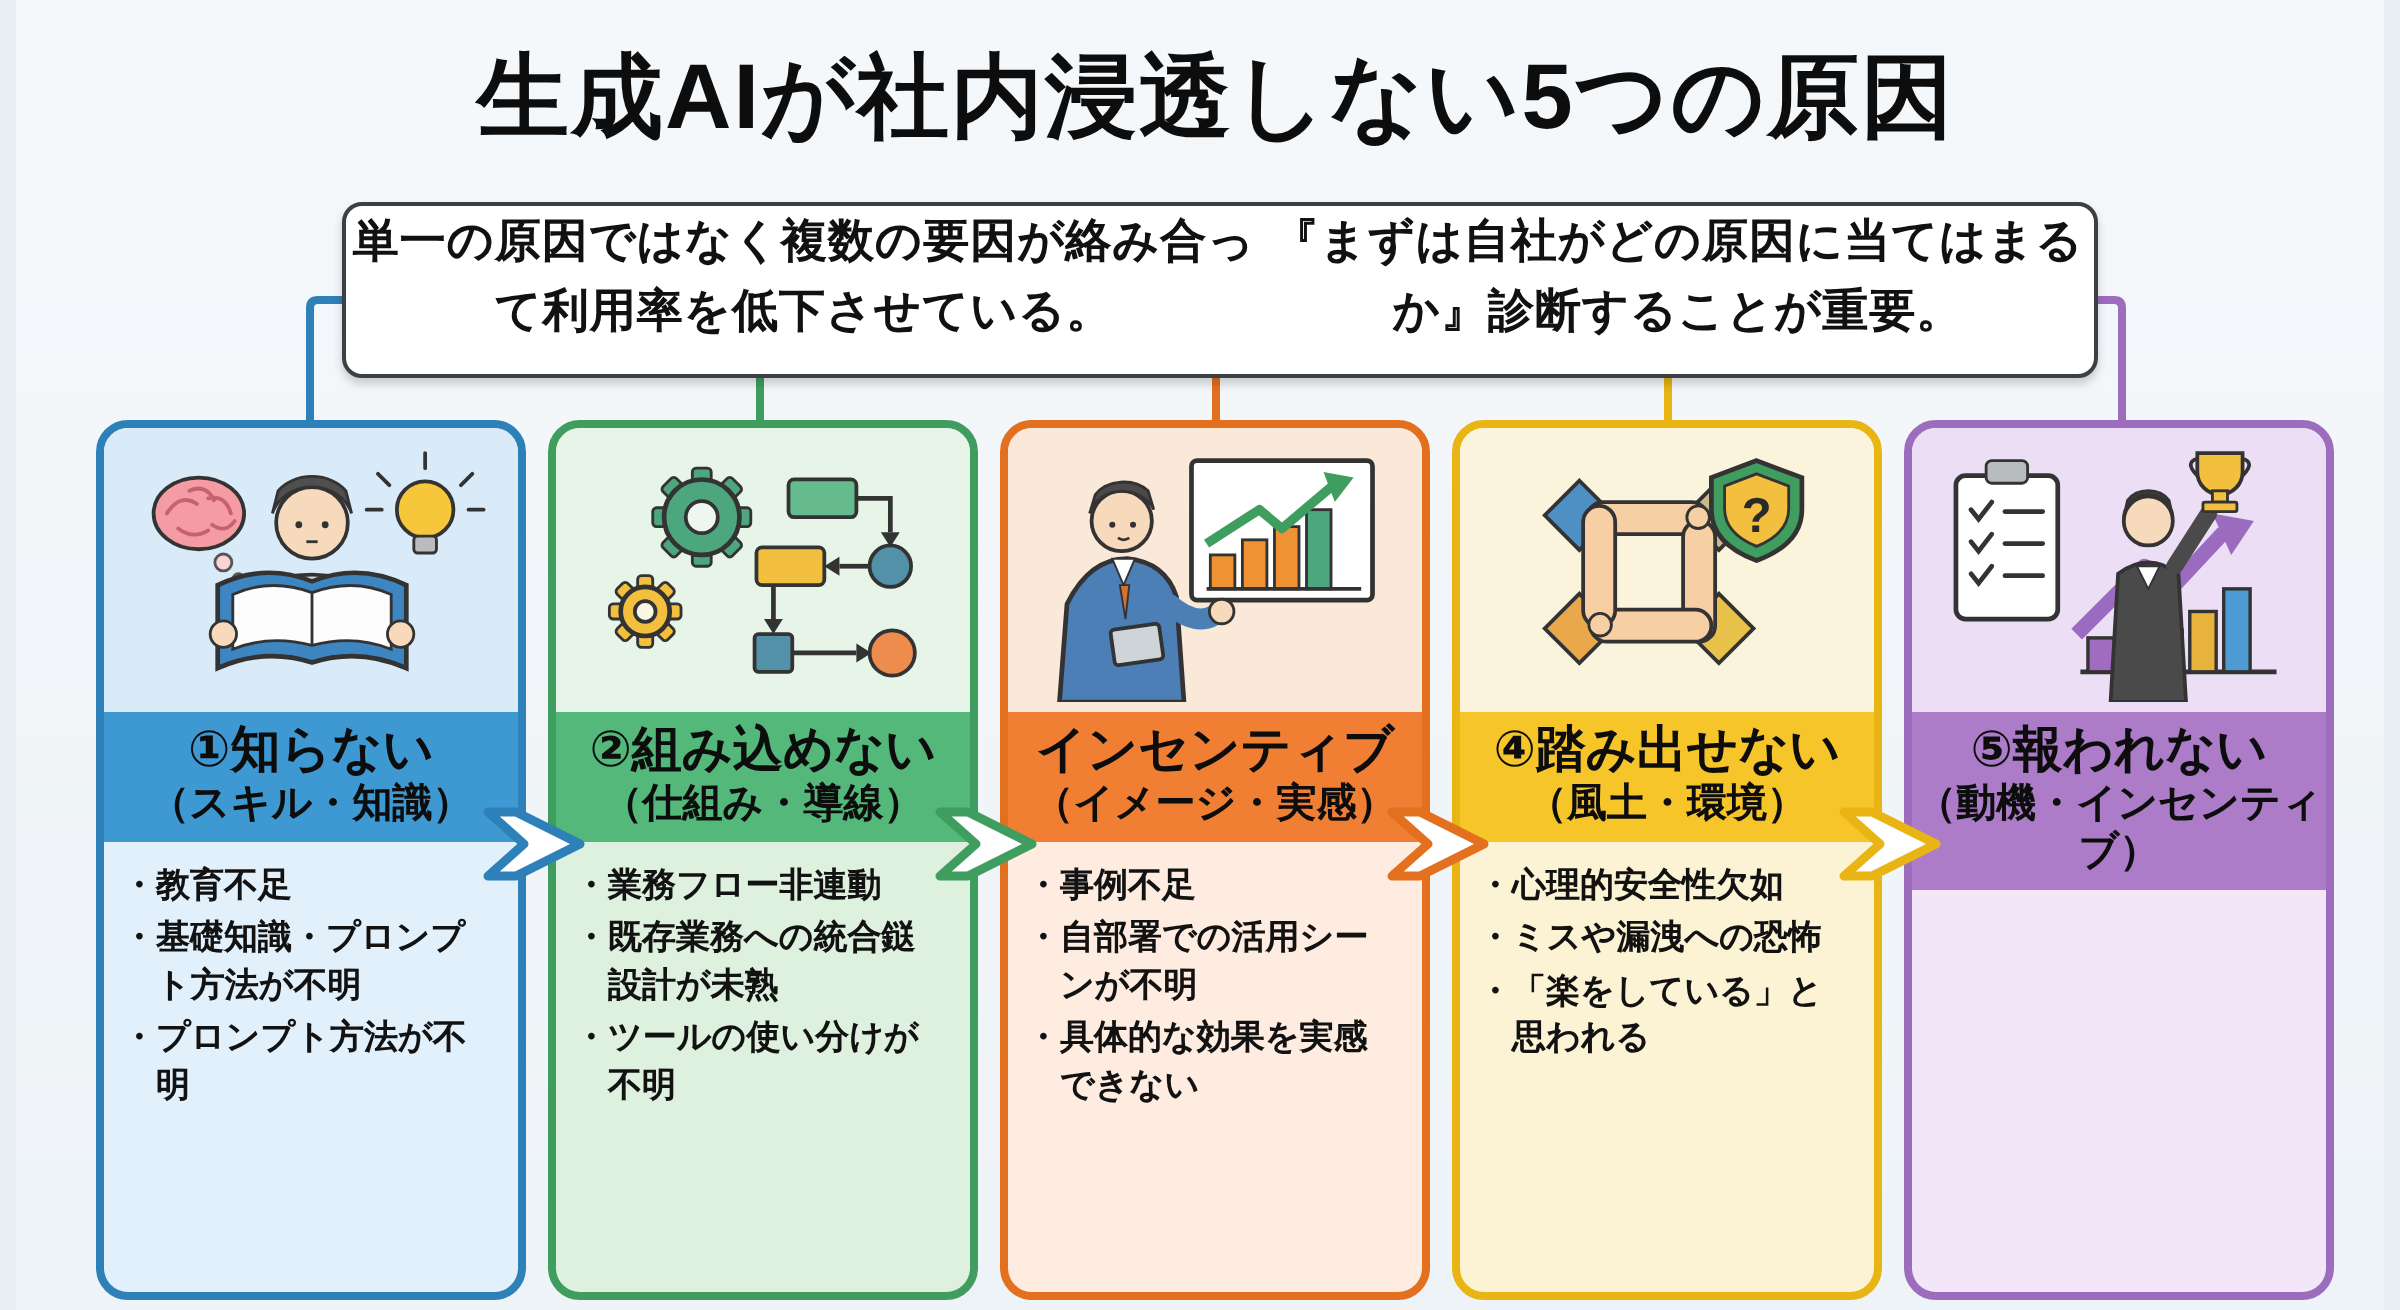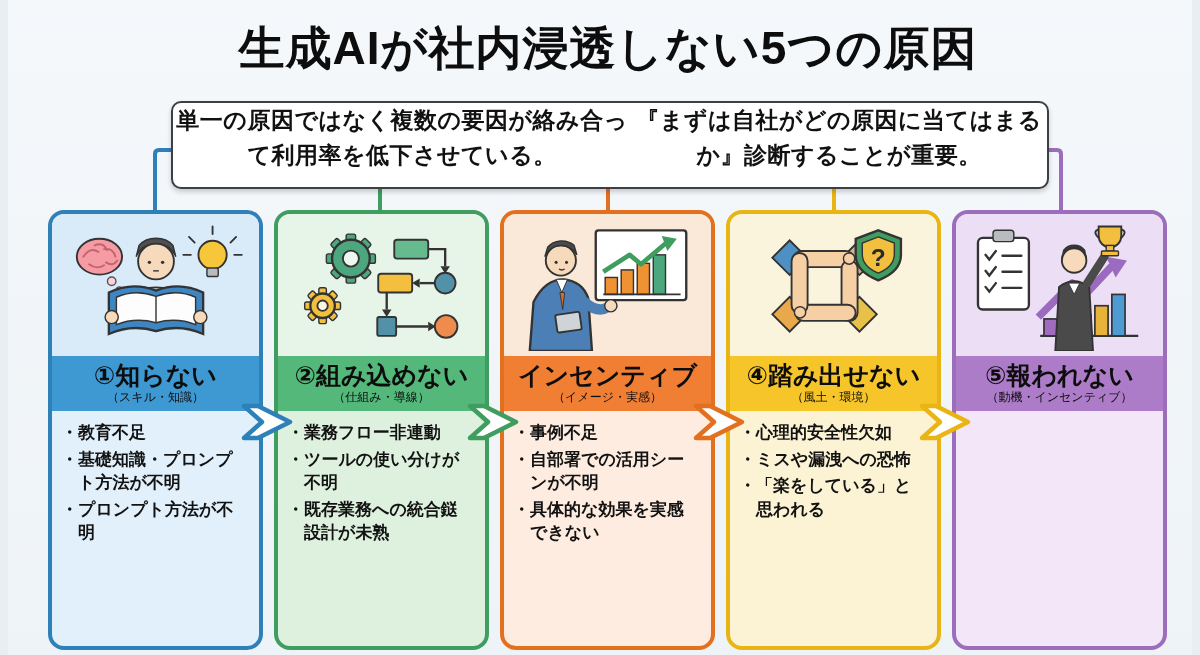--- a/index.html
+++ b/index.html
@@ -18,21 +18,21 @@
   svg.connectors{position:absolute;left:0;top:0;width:1200px;height:655px;z-index:0;pointer-events:none;}
   
   .cards{position:absolute;left:40px;top:210px;width:1120px;display:flex;gap:11px;z-index:1;}
   .card{width:215px;height:440px;border-radius:16px;overflow:hidden;box-sizing:border-box;
         border:4px solid var(--accent);background:var(--body-bg);
         display:flex;flex-direction:column;}
   .illus{height:142px;background:var(--illus-bg);display:flex;align-items:center;justify-content:center;flex:none;}
   .illus svg{width:200px;height:132px;}
   .card-header{background:var(--header-bg);text-align:center;padding:5px 1px 7px;flex:none;}
   .card-heading{font-size:25px;font-weight:700;color:#0d0d0d;line-height:1.15;}
-  .card-subheading{font-size:12px;font-weight:400;color:#0d0d0d;line-height:1.2;}
+  .card-subheading{font-size:20px;font-weight:700;color:#0d0d0d;line-height:1.2;}
   .card-body{padding:10px 20px 0 9px;flex:1;}
   .card-body ul{margin:0;padding:0;list-style:none;}
   .card-body li{position:relative;padding-left:17px;font-size:17px;font-weight:700;
       color:#121212;line-height:1.38;margin-bottom:3px;}
   .card-body li::before{content:"・";position:absolute;left:0;top:0;font-weight:900;}
   .c1{--accent:#2e80b8;--header-bg:#3e98d2;--illus-bg:#d9ebf8;--body-bg:#e2f0fb;}
   .c2{--accent:#3f9e5f;--header-bg:#53b87a;--illus-bg:#e7f5e8;--body-bg:#def0de;}
   .c3{--accent:#e2701f;--header-bg:#f07e33;--illus-bg:#fae8d9;--body-bg:#fdecdf;}
   .c4{--accent:#e9b514;--header-bg:#f6c52a;--illus-bg:#fbf4dd;--body-bg:#fcf3d4;}
   .c5{--accent:#9c6dbd;--header-bg:#ac7cc9;--illus-bg:#ecdef5;--body-bg:#f2e6f8;}
@@ -143,22 +143,22 @@
           <circle cx="173" cy="114" r="12" fill="#ee8c4d" stroke="#333" stroke-width="2"></circle>
         </svg>
       </div>
       <div class="card-header">
         <div class="card-heading">②組み込めない</div>
         <div class="card-subheading">（仕組み・導線）</div>
       </div>
       <div class="card-body">
         <ul>
           <li>業務フロー非連動</li>
+          <li>既存業務への統合鎹設計が未熟</li>
           <li>ツールの使い分けが不明</li>
-          <li>既存業務への統合鎹設計が未熟</li>
         </ul>
       </div>
     </div>
 
     <div class="card c3">
       <div class="illus">
         <svg viewBox="0 0 210 140">
           <rect x="92" y="12" width="96" height="74" rx="3" fill="#ffffff" stroke="#333" stroke-width="2.5"></rect>
           <rect x="102" y="62" width="13" height="18" fill="#ef9233" stroke="#333" stroke-width="1.5"></rect>
           <rect x="119" y="54" width="13" height="26" fill="#ef9233" stroke="#333" stroke-width="1.5"></rect>

